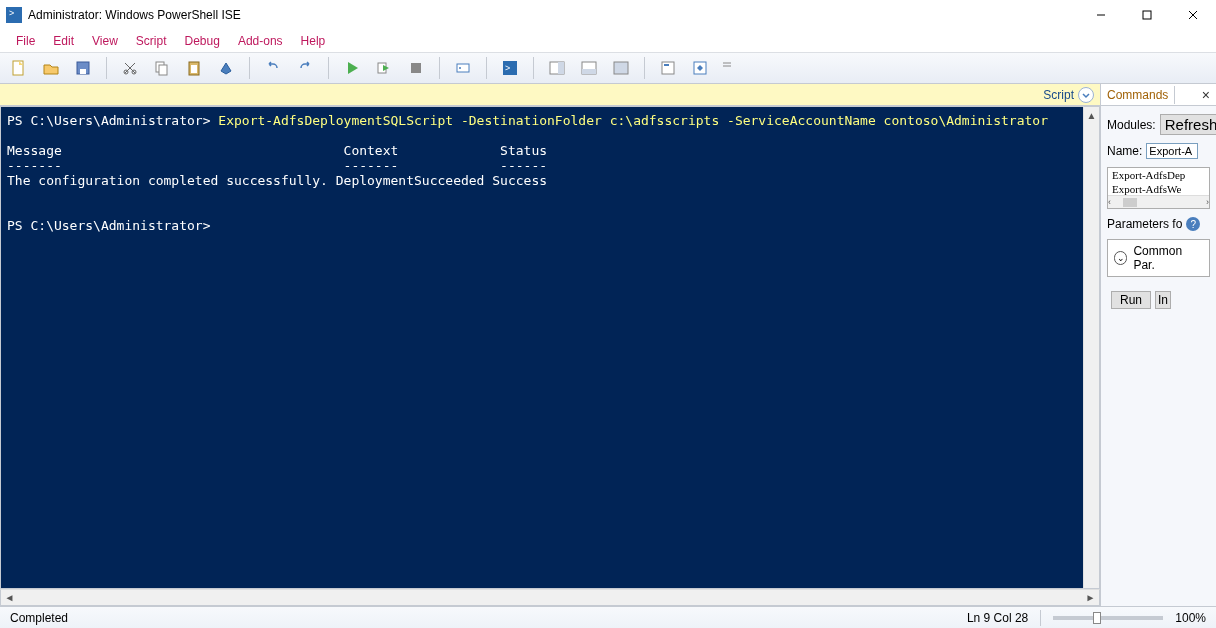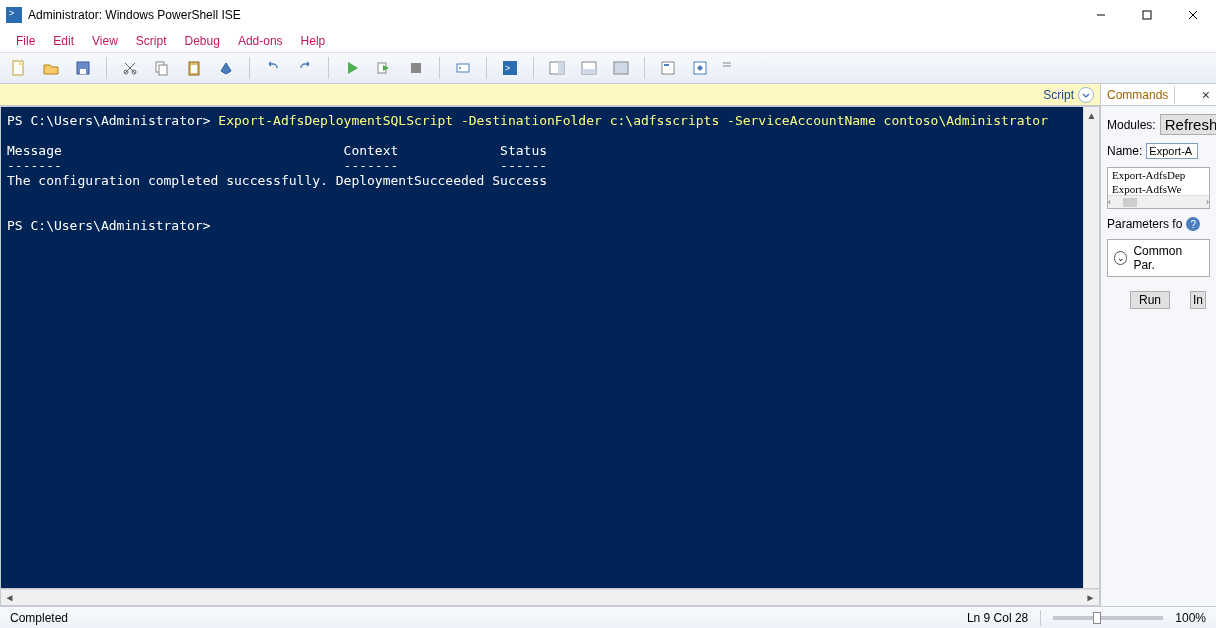--- a/index.html
+++ b/index.html
@@ -163,21 +163,21 @@
   .paramlabel .qmark {
     width:14px; height:14px; border-radius:7px; background:#4a7ebd; color:#fff;
     display:flex; align-items:center; justify-content:center; font-size:10px;
   }
   .parambox { border:1px solid #adadad; background:#fff; padding:6px 4px; font-size:11px;
     display:flex; flex-direction:column; gap:8px; height:230px; position:relative; overflow:hidden;}
   .cb { display:flex; gap:6px; align-items:center; font-size:12px;}
   .cb input { width:13px; height:13px; margin:0;}
   .commonrow { border:1px solid #adadad; background:#fff; padding:4px 6px; display:flex; align-items:center; gap:6px; font-size:12px;}
   .commonrow .circ { width:14px;height:14px;border-radius:7px;border:1px solid #555; display:flex;align-items:center;justify-content:center;font-size:9px;}
-  .runrow { display:flex; justify-content:flex-end; gap:20px; padding: 6px 4px;}
+  .runrow { display:flex; gap:4px; padding: 6px 4px;}
   .runbtn { font-size:12px; padding:1px 8px; border:1px solid #adadad; background:#e1e1e1;}
   .statusbar {
     height: 22px;
     background: linear-gradient(#f7f9fc, #eef2f8);
     border-top: 1px solid #c5cad2;
     display:flex; align-items:center;
     padding: 0 10px;
     font-size:12px;
     gap: 12px;
   }

